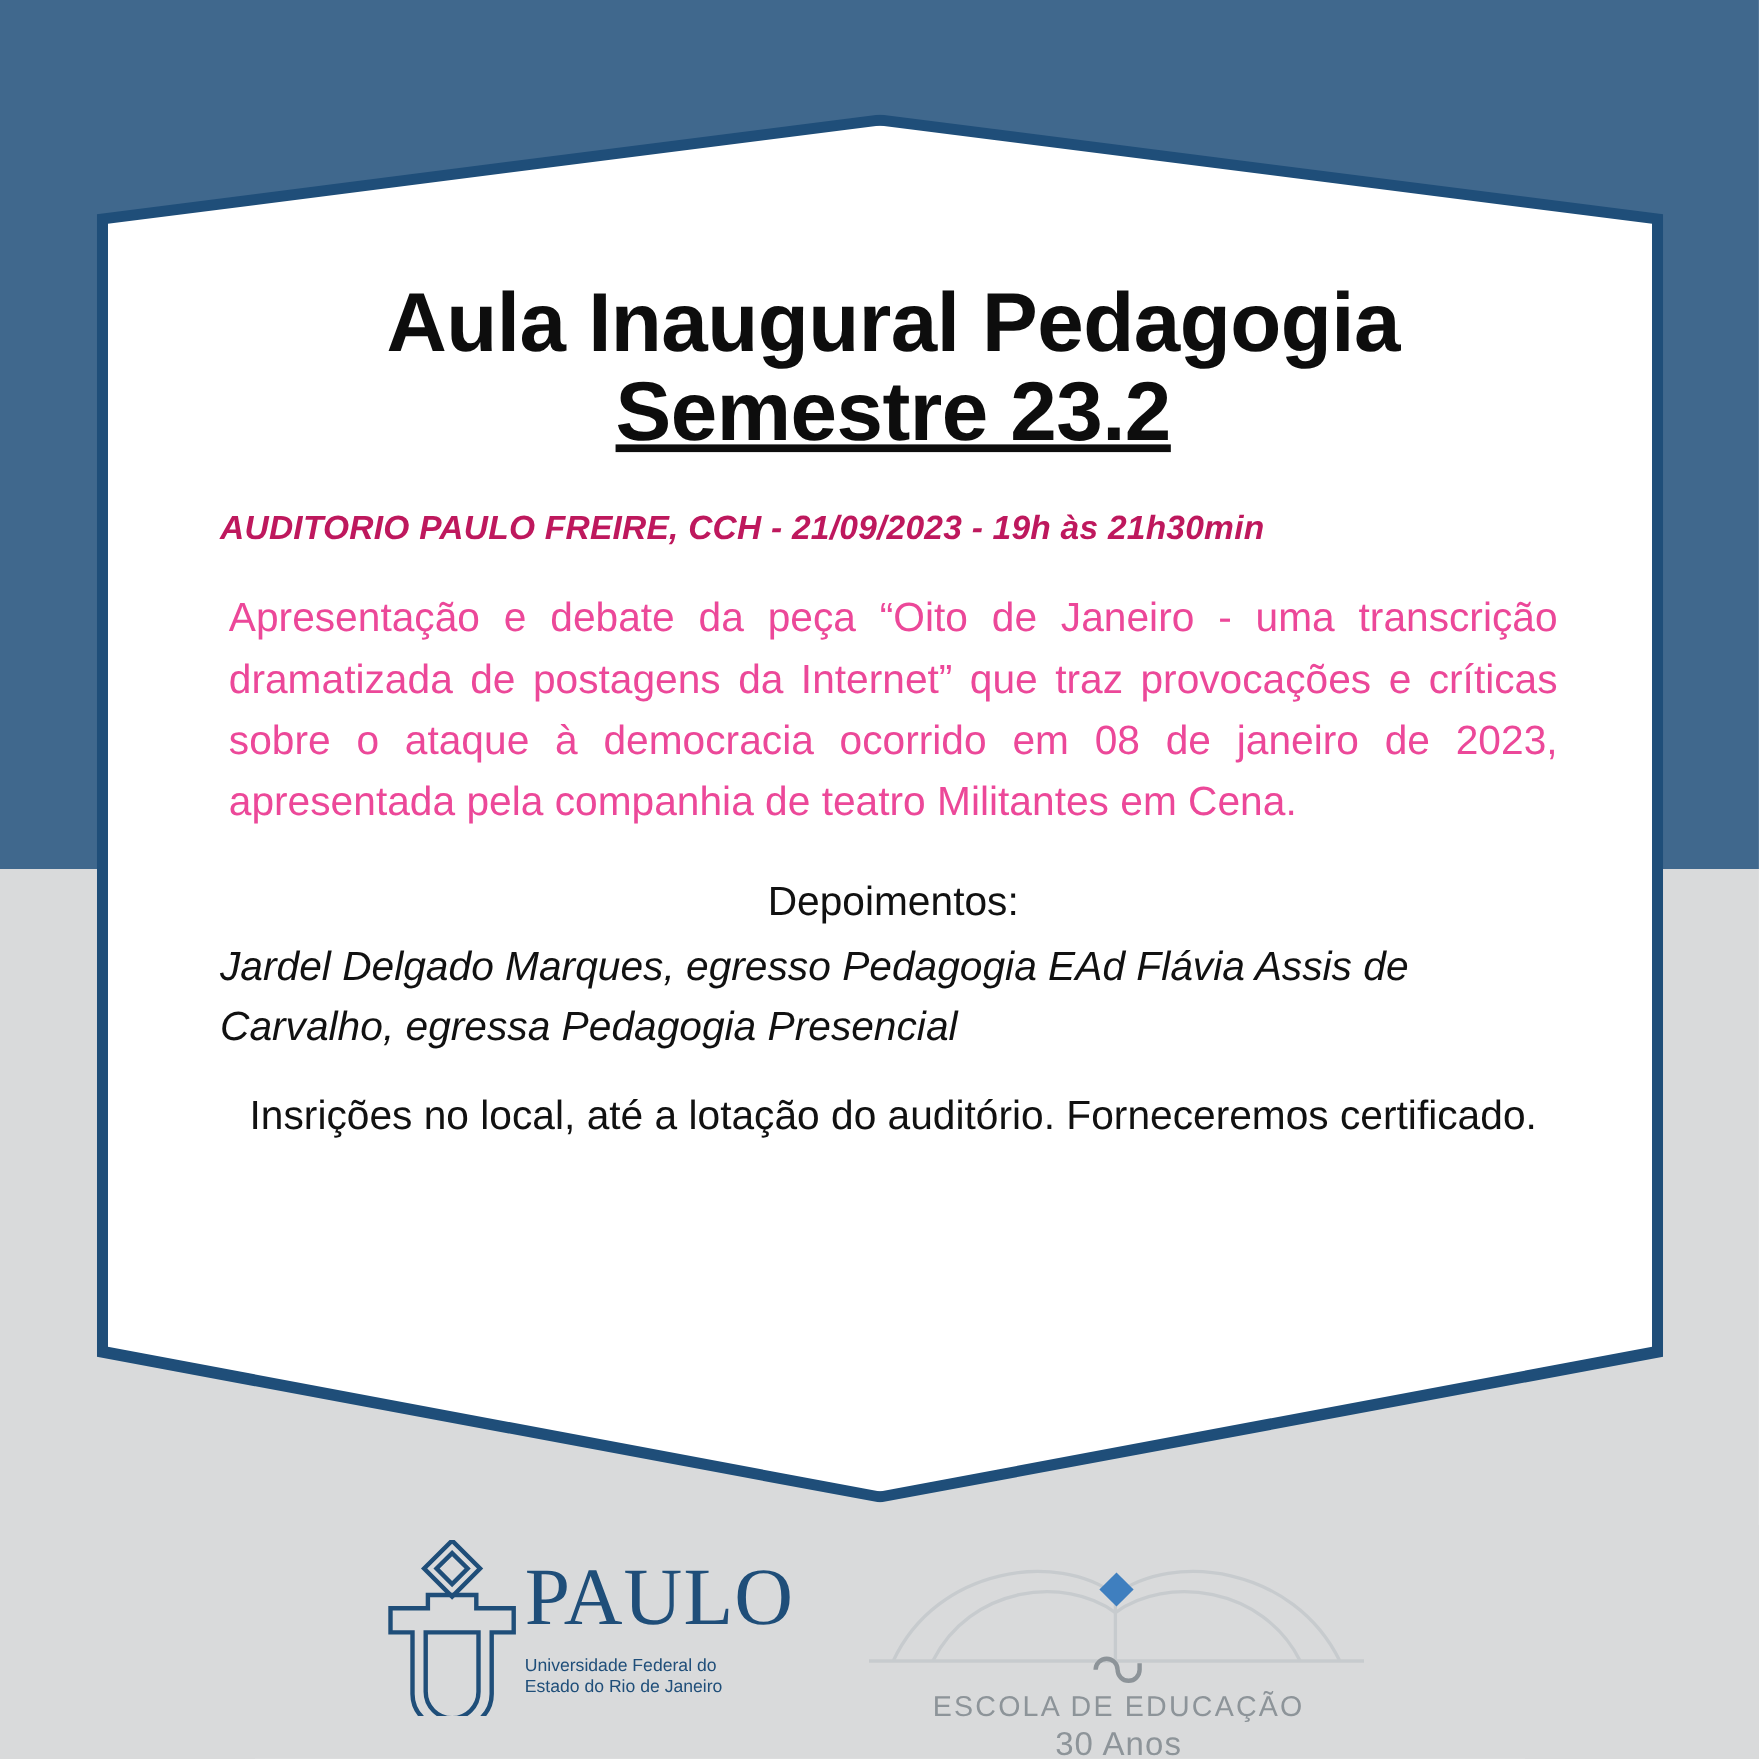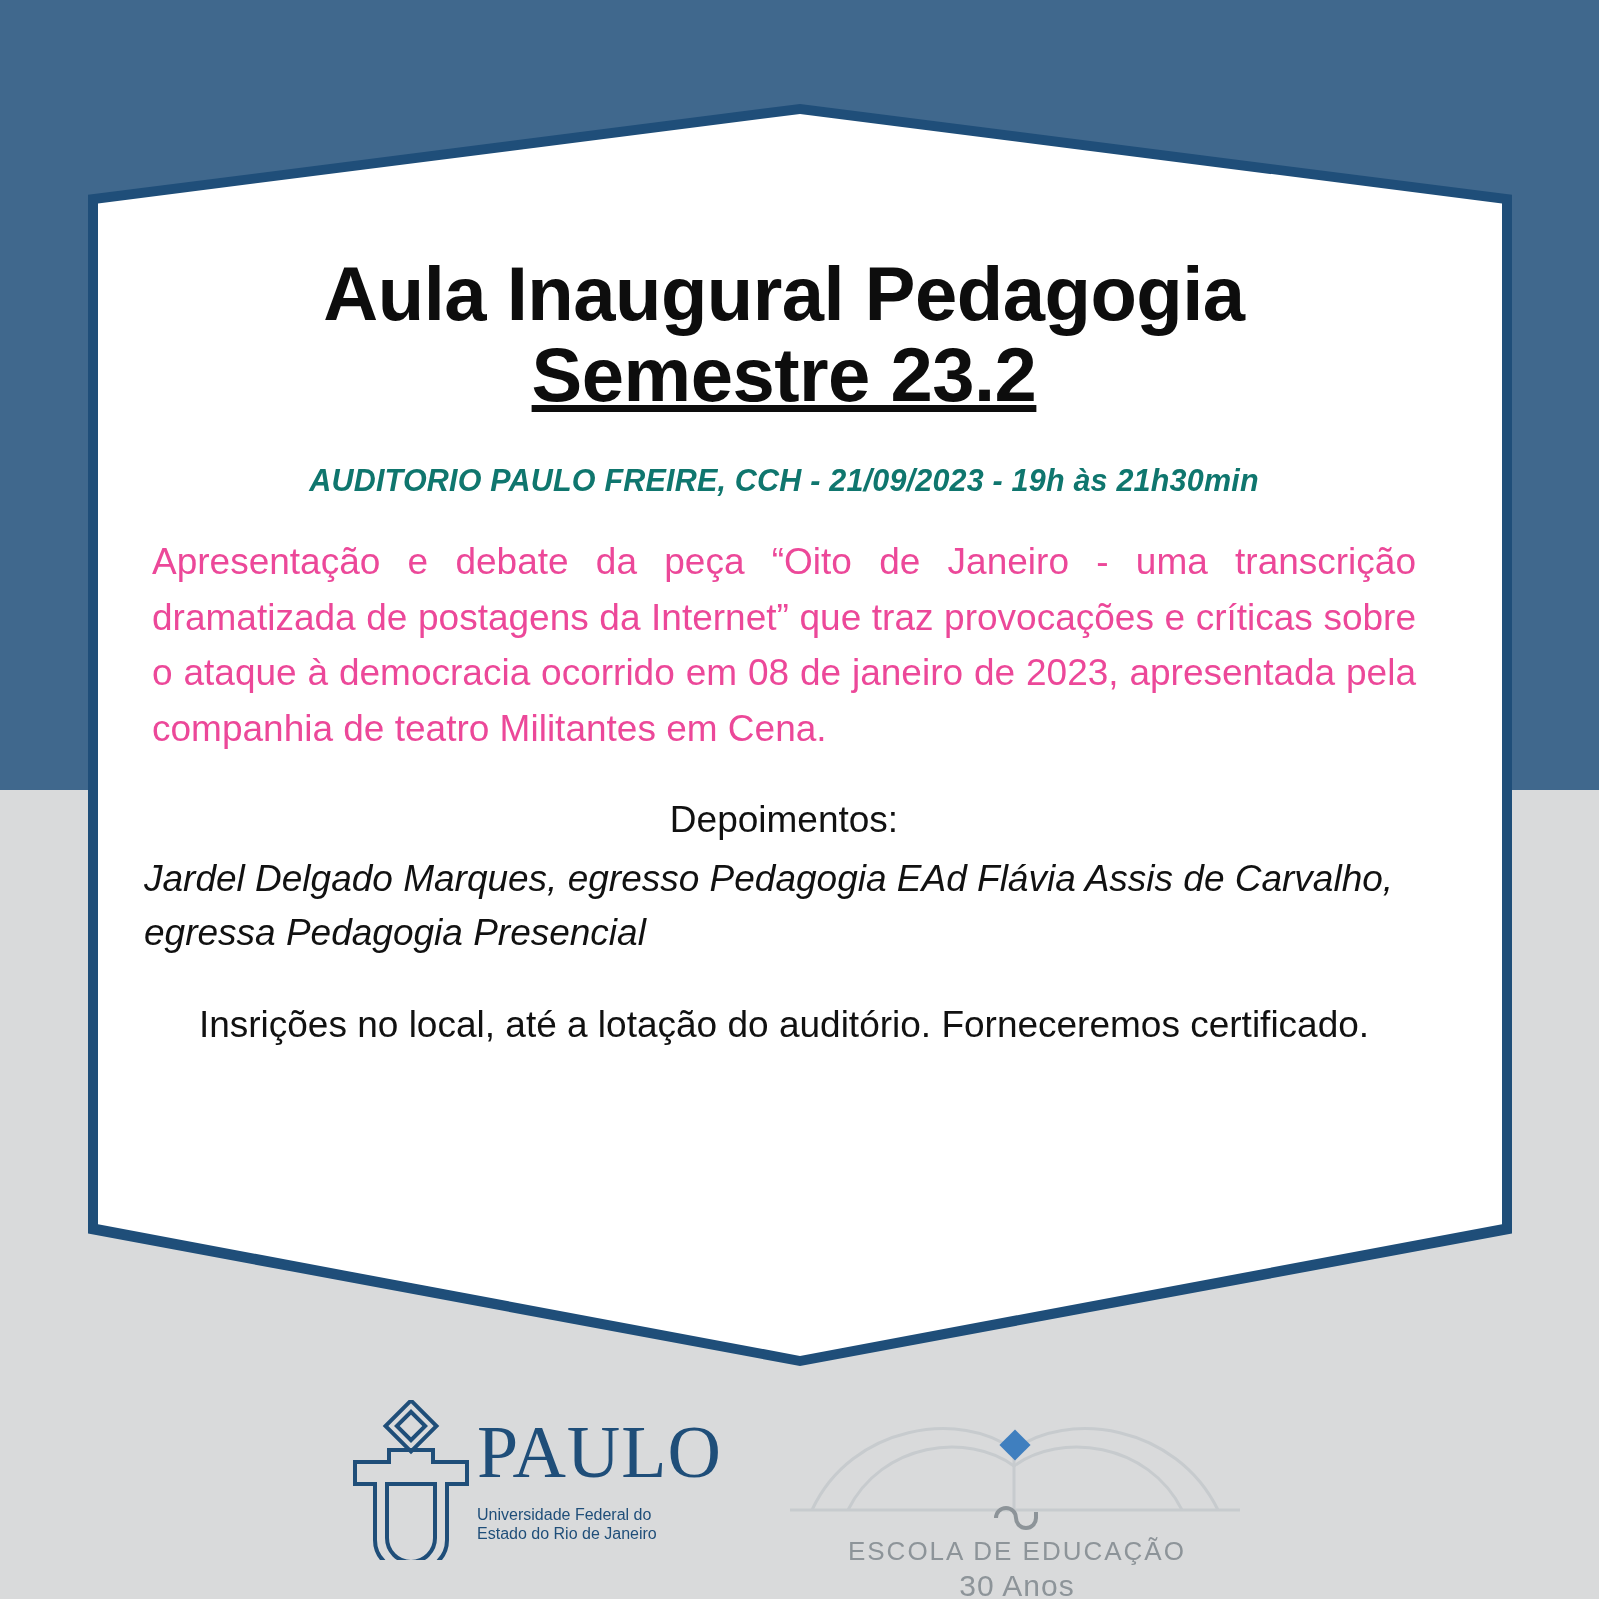--- a/index.html
+++ b/index.html
@@ -62,42 +62,41 @@
     -webkit-clip-path: polygon(0% 7.2%, 50% 0%, 100% 7.2%, 100% 89.4%, 50% 100%, 0% 89.4%);
     clip-path: polygon(0% 7.2%, 50% 0%, 100% 7.2%, 100% 89.4%, 50% 100%, 0% 89.4%);
   }
   .card-content {
     position: absolute;
     left: 0;
     top: 0;
     width: 1424px;
     height: 1262px;
     box-sizing: border-box;
-    padding: 150px 88px 60px 56px;
+    padding: 150px 88px 60px 112px;
   }
 
   .title {
     font-family: "Liberation Sans", sans-serif;
     font-weight: bold;
     font-size: 76px;
     line-height: 1.06;
     text-align: center;
     color: #0d0d0d;
     letter-spacing: -0.5px;
     margin: 0 0 0 0;
   }
   .title .line2 { display: block; text-decoration: underline; }
 
   .subtitle {
     margin-top: 48px;
-    text-align: center;
     font-weight: bold;
     font-style: italic;
     font-size: 30.5px;
-    color: #0f766e;
+    color: #be185d;
     letter-spacing: 0.2px;
   }
 
   .body-text {
     margin-top: 36px;
     font-size: 37px;
     line-height: 1.50;
     color: #ec4899;
     text-align: justify;
     text-justify: inter-word;
@@ -116,21 +115,21 @@
   .names-block {
     margin-top: 6px;
     text-align: left;
     font-size: 37px;
     line-height: 1.44;
     color: #111111;
     font-style: italic;
   }
 
   .final-block {
-    margin-top: 39px;
+    margin-top: 28px;
     text-align: center;
     font-size: 37px;
     line-height: 1.44;
     color: #111111;
   }
 
   
   .footer {
     position: absolute;
     left: 0;

